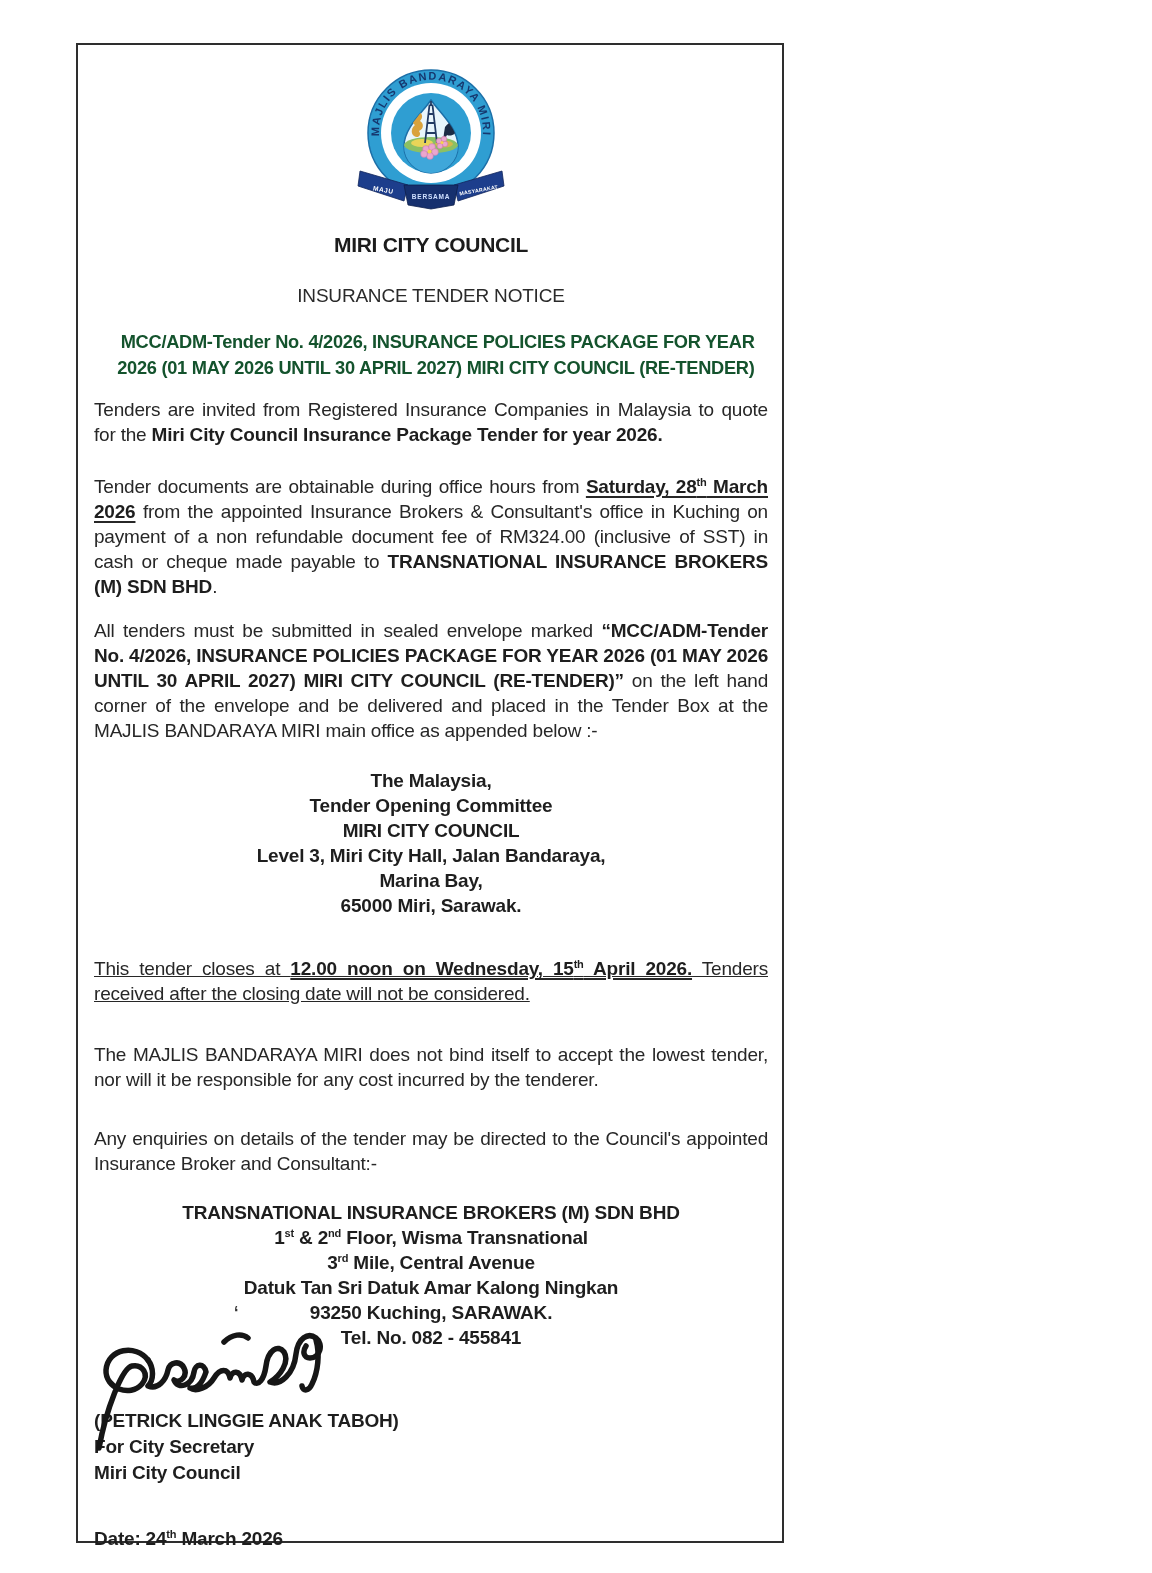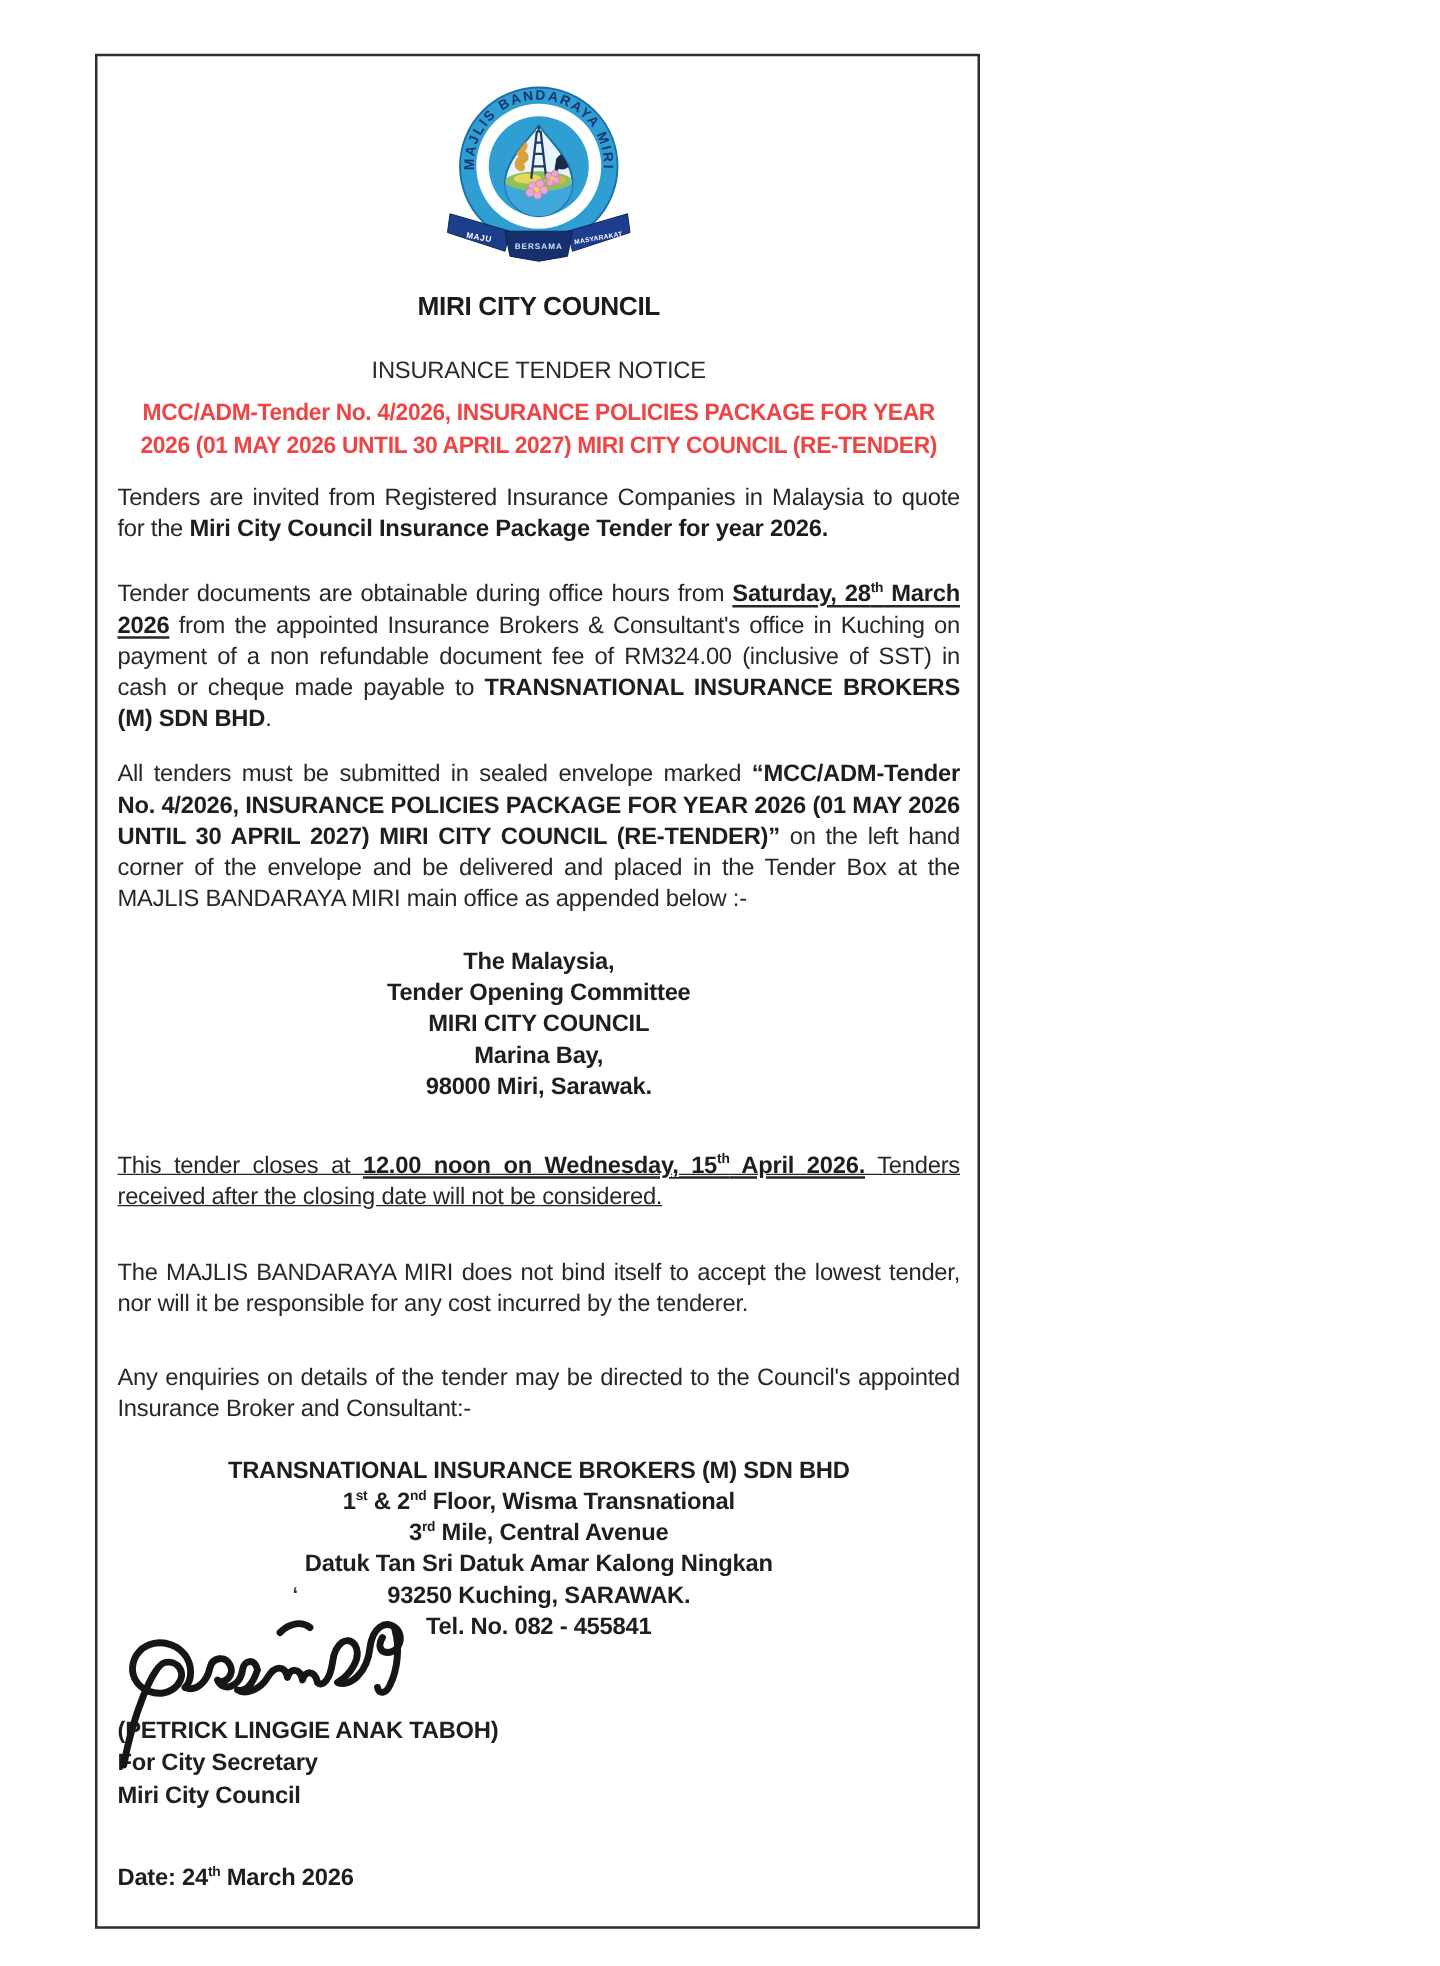--- a/index.html
+++ b/index.html
@@ -23,21 +23,21 @@
   .logo-wrap svg{display:inline-block;}
   .org-title{
     margin-top:9px;text-align:center;
     font-size:21px;font-weight:bold;line-height:26px;color:#1c1c1c;
     letter-spacing:-0.3px;
   }
   .notice-label{
     margin-top:26px;text-align:center;
     font-size:19px;line-height:24px;color:#2a2a2a;letter-spacing:-0.2px;
   }
-  .title-block{margin-top:9px;text-align:center;color:#ef4444;}
+  .title-block{margin-top:21px;text-align:right;color:#14532d;}
   .title-line{
     font-size:19px;font-weight:bold;line-height:26px;
     white-space:nowrap;transform:scaleX(0.96);transform-origin:50% 50%;
     letter-spacing:-0.3px;
   }
   .para{
     font-size:19px;line-height:25px;text-align:justify;
     letter-spacing:-0.2px;color:#272727;
   }
   .mt-p1{margin-top:16px;}
@@ -156,22 +156,23 @@
     <div class="para mt-p1"><span>Tenders are invited from Registered Insurance Companies in Malaysia to quote for the </span><span class="b">Miri City Council Insurance Package Tender for year 2026.</span></div>
 
     <div class="para mt-p2"><span>Tender documents are obtainable during office hours from </span><span class="u"><span class="b">Saturday, 28</span><span class="b sup">th</span><span class="b"> March 2026</span></span><span> from the appointed Insurance Brokers &amp; Consultant's office in Kuching on payment of a non refundable document fee of RM324.00 (inclusive of SST) in cash or cheque made payable to </span><span class="b">TRANSNATIONAL INSURANCE BROKERS (M) SDN BHD</span><span>.</span></div>
 
     <div class="para mt-p3"><span>All tenders must be submitted in sealed envelope marked </span><span class="b">“MCC/ADM-Tender No. 4/2026, INSURANCE POLICIES PACKAGE FOR YEAR 2026 (01 MAY 2026 UNTIL 30 APRIL 2027) MIRI CITY COUNCIL (RE-TENDER)”</span><span> on the left hand corner of the envelope and be delivered and placed in the Tender Box at the MAJLIS BANDARAYA MIRI main office as appended below :-</span></div>
 
     <div class="addr-block">
         <div>The Malaysia,</div>
         <div>Tender Opening Committee</div>
         <div>MIRI CITY COUNCIL</div>
+        <div>Level 3, Miri City Hall, Jalan Bandaraya,</div>
         <div>Marina Bay,</div>
-        <div>98000 Miri, Sarawak.</div>
+        <div>65000 Miri, Sarawak.</div>
       </div>
 
     <div class="para mt-p4"><span>This tender closes at </span><span class="u"><span class="b">12.00 noon on Wednesday, 15</span><span class="b sup">th</span><span class="b"> April 2026.</span></span><span> Tenders received after the closing date will not be considered.</span></div>
 
     <div class="para mt-p5"><span>The MAJLIS BANDARAYA MIRI does not bind itself to accept the lowest tender, nor will it be responsible for any cost incurred by the tenderer.</span></div>
 
     <div class="para mt-p6"><span>Any enquiries on details of the tender may be directed to the Council's appointed Insurance Broker and Consultant:-</span></div>
 
     <div class="broker-block">
       <div>

